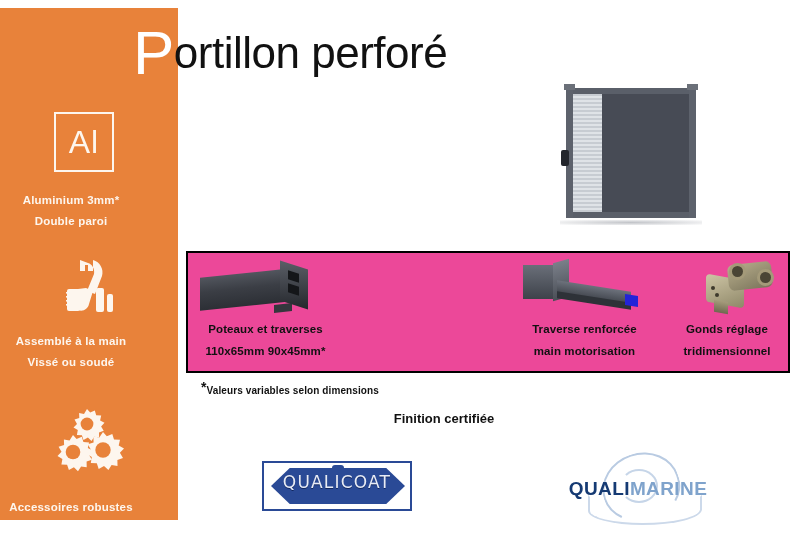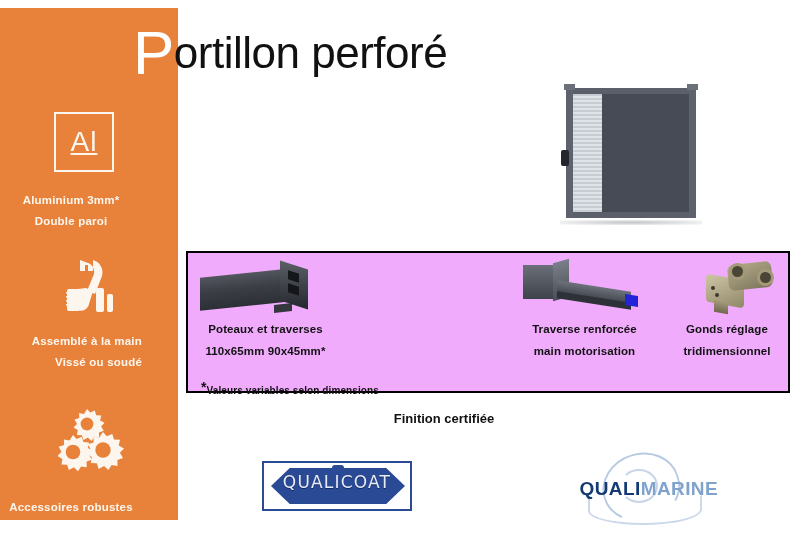--- a/index.html
+++ b/index.html
@@ -9,21 +9,21 @@
   
   #sidebar{position:absolute;left:0;top:8px;width:178px;height:512px;
            background:#e8823a;}
   .feat{position:absolute;left:0;width:142px;text-align:center;color:#fdf6ee;}
   .feat .lbl{font-size:11.5px;line-height:21px;letter-spacing:.2px;font-weight:600;}
 
   
   #al-box{position:absolute;left:54px;top:112px;width:60px;height:60px;
           border:2px solid #fdf6ee;box-sizing:border-box;}
   #al-box span{display:block;width:100%;line-height:56px;text-align:center;
-          color:#fdf6ee;font-size:28px;font-weight:300;letter-spacing:1px;text-decoration:underline;}
+          color:#fdf6ee;font-size:32px;font-weight:300;letter-spacing:1px;}
 
   .icon-wrap{display:block;margin:0 auto;}
 
   
   #title{position:absolute;left:133px;top:23px;height:60px;white-space:nowrap;
          font-size:44px;line-height:60px;font-weight:400;letter-spacing:-.5px;}
   #title .cap{font-size:62px;color:#ffffff;vertical-align:-6px;}
   #title .rest{color:#111111;}
 
   
@@ -36,22 +36,22 @@
             #d3d7dc;}
   .g-post-l{position:absolute;left:0;top:0;width:7px;height:100%;background:#5d626c;}
   .g-post-r{position:absolute;right:0;top:0;width:7px;height:100%;background:#5d626c;}
   .g-cap{position:absolute;top:-4px;width:11px;height:6px;background:#6b7079;}
   .g-handle{position:absolute;left:-5px;top:62px;width:8px;height:16px;background:#23262c;
             border-radius:2px;}
   .g-shadow{position:absolute;left:-6px;bottom:-7px;width:142px;height:5px;
             background:radial-gradient(ellipse at center,rgba(120,125,135,.45),rgba(255,255,255,0));}
 
   
-  #featbox{position:absolute;left:186px;top:251px;width:604px;height:142px;
-           border:2px solid #000;box-sizing:border-box;background:#f0abfc;}
+  #featbox{position:absolute;left:186px;top:251px;width:604px;height:122px;
+           border:2px solid #000;box-sizing:border-box;background:#ec4899;}
   .cell{position:absolute;top:0;height:100%;}
   .cell .art{position:absolute;left:0;right:0;top:6px;height:58px;}
   .cell .cap1,.cell .cap2{position:absolute;left:0;right:0;text-align:center;
            font-size:11.5px;font-weight:700;letter-spacing:.1px;color:#111;}
   .cell .cap1{top:70px;}
   .cell .cap2{top:92px;}
 
   
   .art-profile{position:relative;}
   .p-body{position:absolute;left:12px;top:14px;width:92px;height:33px;
@@ -131,36 +131,36 @@
           border-radius:3px 3px 0 0;}
 
   #qualimarine{position:absolute;left:558px;top:465px;width:160px;height:46px;}
   .qm-swirl{position:absolute;left:44px;top:-12px;width:74px;height:64px;
             border:2px solid #b9cbe2;border-radius:50% 50% 46% 50%;
             border-bottom-color:transparent;transform:rotate(-18deg);}
   .qm-swirl2{position:absolute;left:62px;top:4px;width:34px;height:30px;
             border:2px solid #c6d5e8;border-radius:50%;border-left-color:transparent;}
   .qm-wave{position:absolute;left:30px;top:30px;width:110px;height:26px;
             border:2px solid #ccd9ea;border-radius:0 0 60% 55%;border-top-color:transparent;}
-  .qm-text{position:absolute;left:0;right:0;top:13px;text-align:right;white-space:nowrap;
+  .qm-text{position:absolute;left:0;right:0;top:13px;text-align:center;white-space:nowrap;
             font-size:19px;font-weight:700;letter-spacing:.4px;}
   .qm-a{color:#153a73;}
   .qm-b{color:#7fa3cc;}
 </style>
 </head>
 <body>
 
 <div id="sidebar">
 
   <div class="feat" style="top:182px;">
     <div class="lbl">Aluminium 3mm*</div>
     <div class="lbl">Double paroi</div>
   </div>
 
-  <div class="feat" style="top:323px;text-align:right;">
+  <div class="feat" style="top:323px;">
     <div class="lbl">Assemblé à la main</div>
     <div class="lbl">Vissé ou soudé</div>
   </div>
 
   <div class="feat" style="top:489px;">
     <div class="lbl">Accessoires robustes</div>
   </div>
 </div>
 
 <div id="al-box">

